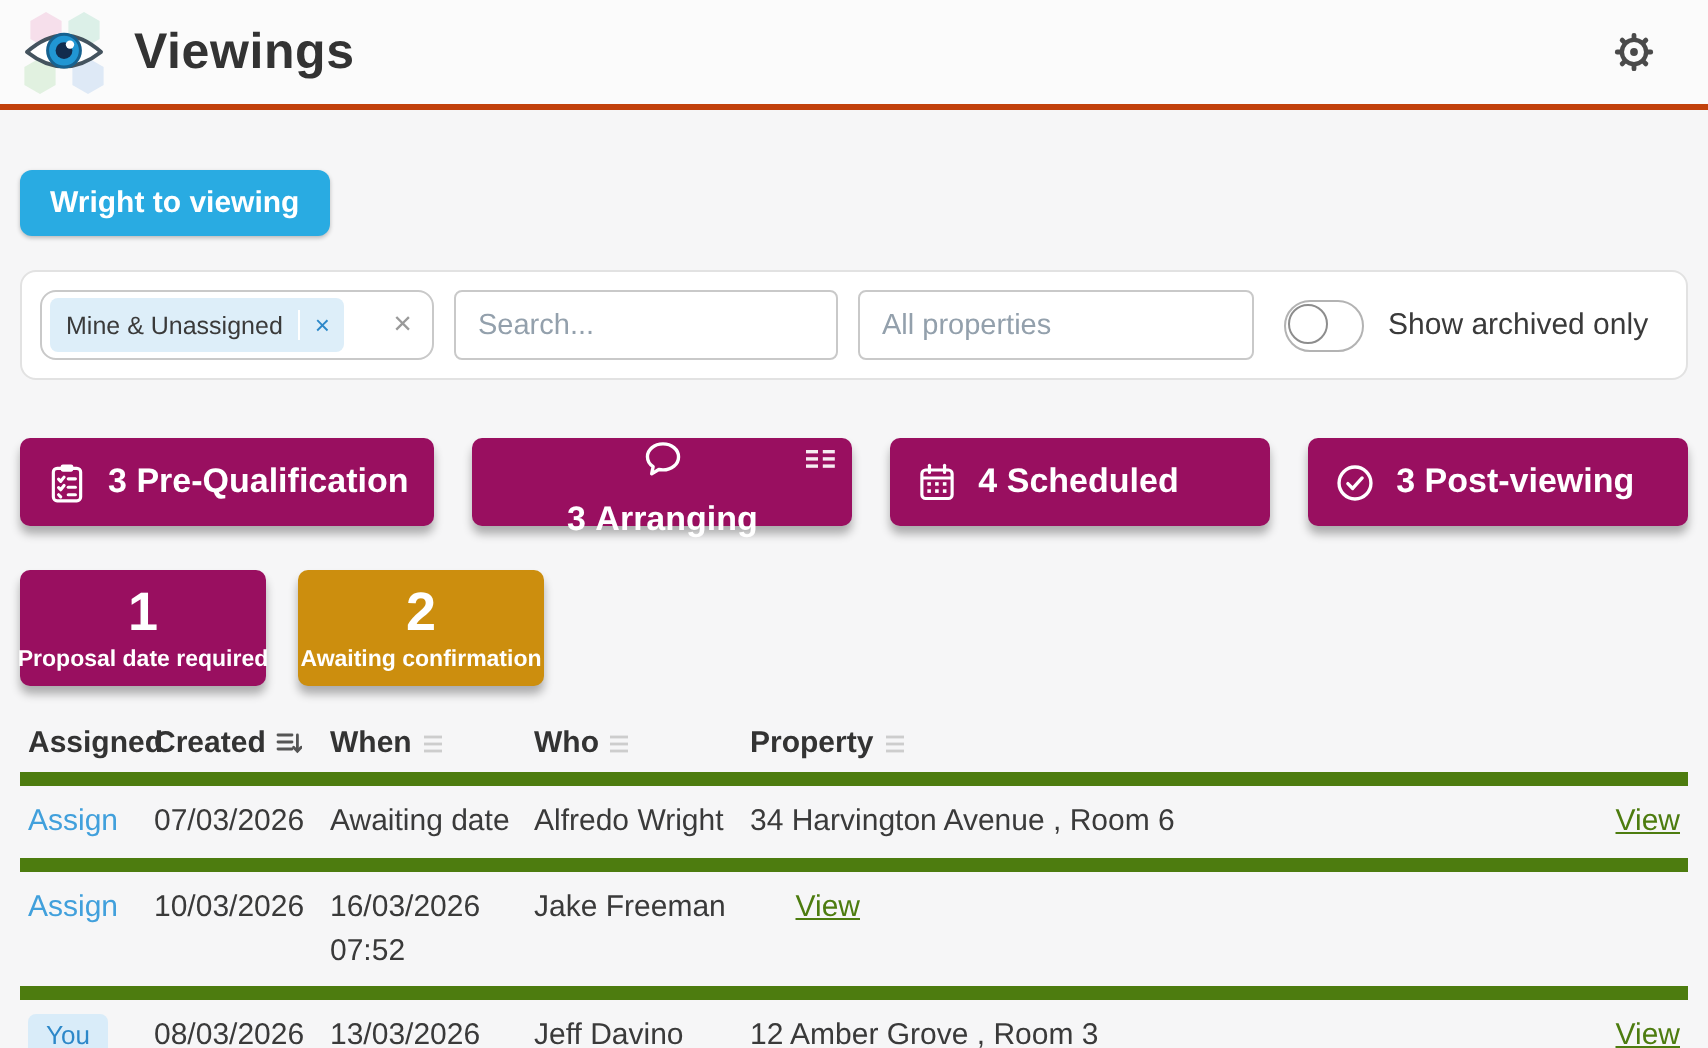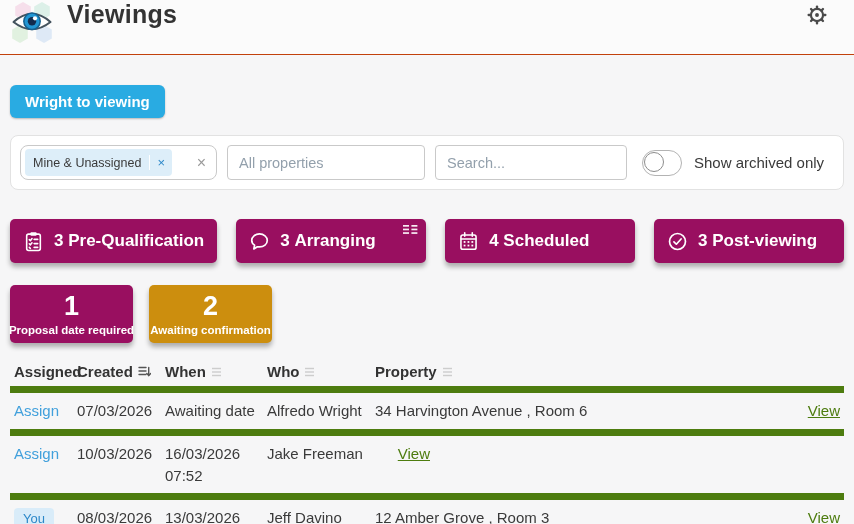--- a/index.html
+++ b/index.html
@@ -5,22 +5,22 @@
   html,body{margin:0;padding:0;}
   body{
     width:854px;height:524px;
     background:#f6f6f7;
     font-family:"Liberation Sans", sans-serif;
     color:#3a3a3a;
     overflow:hidden;
   }
   
   .app-header{
-    height:55px;background:#fbfbfb;border-bottom:1px solid #c2410c;
-    display:flex;align-items:flex-start;padding:0 22px 0 10px;box-sizing:border-box;
+    height:55px;background:#fbfbfb;border-bottom:3px solid #c2410c;
+    display:flex;align-items:center;padding:0 22px 0 10px;box-sizing:border-box;
   }
   .app-logo{width:44px;height:44px;flex:0 0 auto;}
   .page-title{font-size:25px;font-weight:bold;color:#333;margin:0 0 0 13px;letter-spacing:.3px;}
   .gear-btn{margin-left:auto;width:30px;height:30px;cursor:pointer;display:flex;align-items:center;justify-content:center;background:none;border:none;padding:0;}
   main{padding:0 10px;}
   
   .invite-btn{
     margin-top:30px;background:#29abe2;color:#fff;border:none;border-radius:6px;
     font-family:inherit;font-size:15px;font-weight:bold;padding:8px 15px;cursor:pointer;
     box-shadow:0 1px 2px rgba(0,0,0,.25);
@@ -120,22 +120,22 @@
   <button class="invite-btn" style="background-color: rgb(41, 171, 226);">Wright to viewing</button>
 
   <div class="filter-bar">
     <div class="multiselect">
       <span class="tag">
         <span class="tag-label">Mine &amp; Unassigned</span>
         <span class="tag-x">×</span>
       </span>
       <span class="clear-x">×</span>
     </div>
+    <input class="filter-input input-search" placeholder="Search..." style="">
     <input class="filter-input input-properties" placeholder="All properties" style="">
-    <input class="filter-input input-search" placeholder="Search..." style="">
     <span class="toggle">
         <span class="knob"></span>
       </span>
     <span class="toggle-label">Show archived only</span>
   </div>
 
   <div class="stages">
     <div class="stage" style="background-color: rgb(153, 15, 96);">
       <span class="stage-icon">
         <svg width="21" height="21" viewBox="0 0 20 20" fill="none" stroke="#fff" stroke-width="1.5" stroke-linecap="round" stroke-linejoin="round">
@@ -144,21 +144,21 @@
           <path d="M6 8.2l1 1 1.6-2"></path>
             <line x1="10.6" y1="8" x2="14" y2="8"></line>
           <path d="M6 12.2l1 1 1.6-2"></path>
             <line x1="10.6" y1="12" x2="14" y2="12"></line>
           <path d="M6 15.6l1 1"></path>
             <line x1="10.6" y1="15.6" x2="14" y2="15.6"></line>
         </svg>
       </span>
       <span class="stage-text"><span class="stage-count">3</span> <span class="stage-label">Pre-Qualification</span></span>
     </div>
-    <div class="stage" style="background-color: rgb(153, 15, 96);">
+    <div class="stage" style="background-color: rgb(153, 15, 96); flex-direction: column;">
       <span class="stage-icon">
         <svg width="21" height="21" viewBox="0 0 20 20" fill="none" stroke="#fff" stroke-width="1.6" stroke-linecap="round" stroke-linejoin="round">
           <path d="M10 2.8c-4.1 0-7.4 2.7-7.4 6.1 0 1.9 1 3.6 2.7 4.7l-.7 3.5 3.4-2.1c.6.1 1.3.2 2 .2 4.1 0 7.4-2.7 7.4-6.2S14.1 2.8 10 2.8z"></path>
         </svg>
       </span>
       <span class="stage-text"><span class="stage-count">3</span> <span class="stage-label">Arranging</span></span>
       <span class="corner-icon">
         <svg width="15" height="10" viewBox="0 0 15 10" fill="#fff" opacity="0.92">
           <rect x="0" y="0" width="6" height="1.7"></rect>
             <rect x="0" y="3.6" width="6" height="1.7"></rect>

